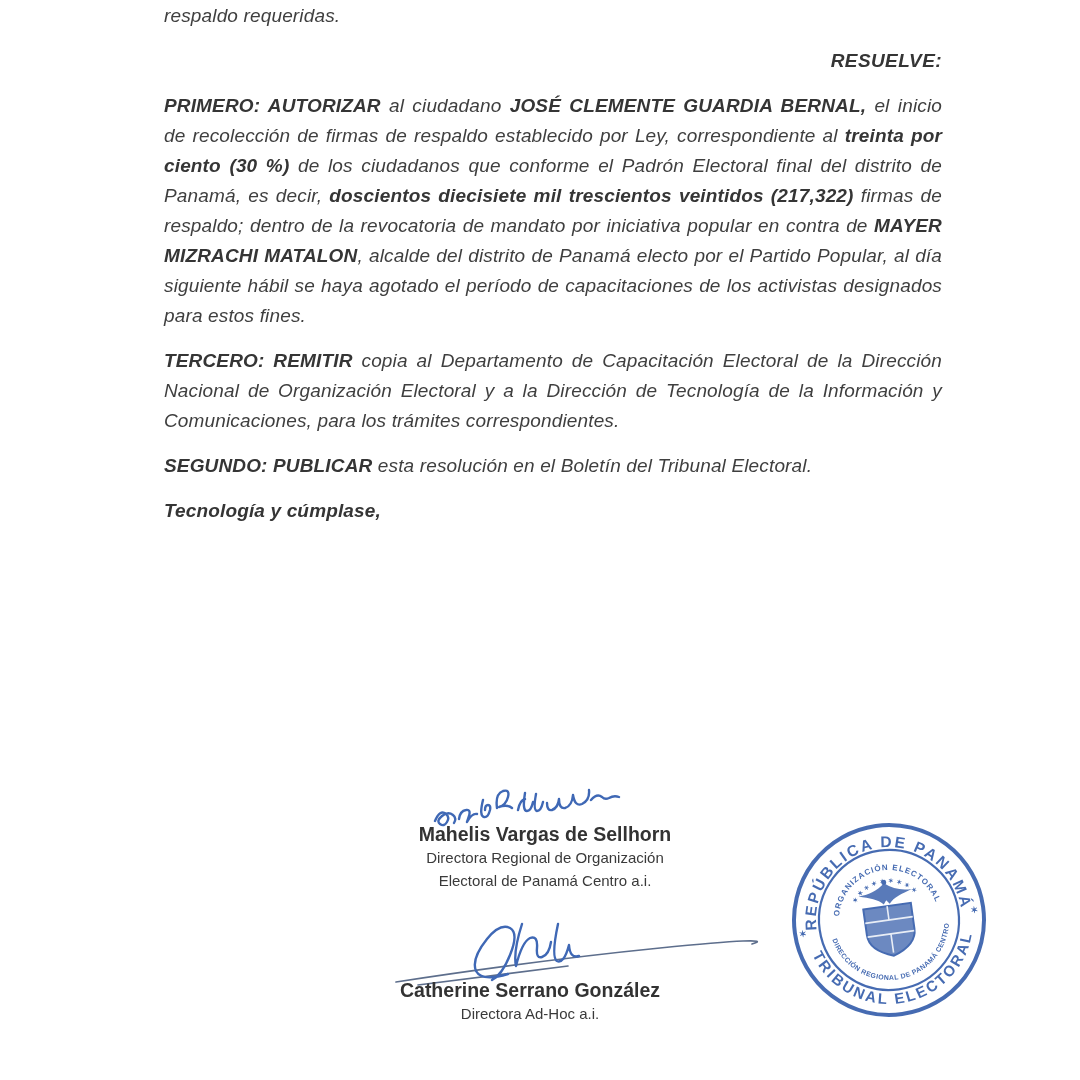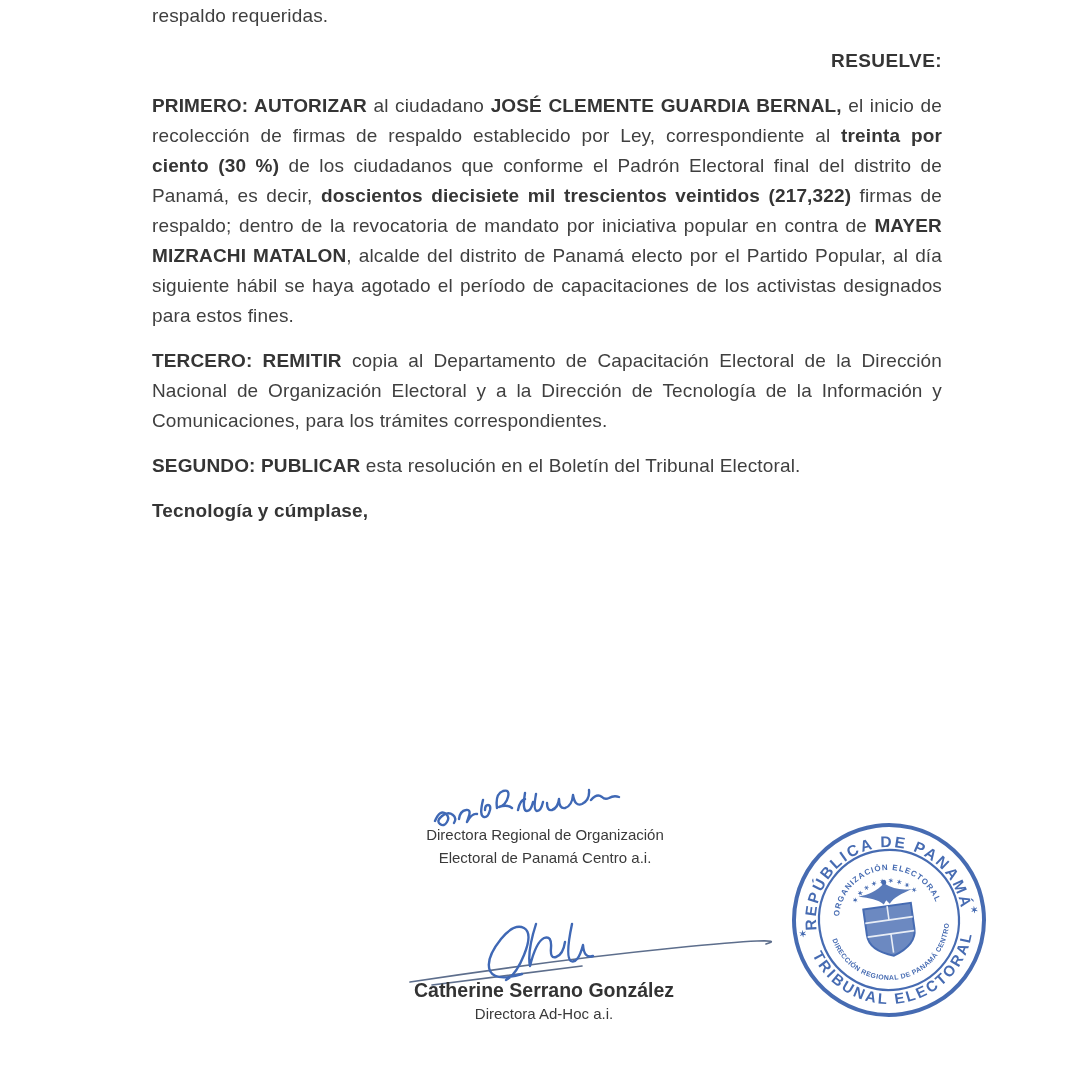--- a/index.html
+++ b/index.html
@@ -15,32 +15,32 @@
     width:1080px;height:1080px;position:relative;overflow:hidden;
     background:var(--paper);
     font-family:"Liberation Sans", sans-serif;
     color:var(--ink);
   }
   .doc{
     position:absolute;left:148px;top:1px;width:794px;
     font-size:19px;line-height:30px;letter-spacing:0.15px;
     text-align:justify;
   }
-  .doc p{margin:0 0 15px 4px;}
+  .doc p{margin:0 0 15px 16px;font-style:italic;}
   .doc b{font-weight:700;color:var(--ink-bold);}
   .center-head{text-align:right;font-weight:700;letter-spacing:0.4px;color:var(--ink-bold);}
   .bold-line{font-weight:700;color:var(--ink-bold);}
 
   .sig{position:absolute;text-align:center;color:#3a3a3a;}
   .sig .name{font-weight:700;font-size:19.5px;line-height:23px;color:#333;}
   .sig .role{font-size:15px;line-height:23px;}
   .sig svg{display:block;margin:0 auto;}
   .sig1{left:320px;top:788px;width:450px;}
   .sig1 svg{margin-bottom:-11px;}
-  .sig2{left:314px;top:898px;width:460px;}
+  .sig2{left:300px;top:898px;width:460px;}
   .sig2 svg{margin-bottom:-7px;}
   .sig-stroke{fill:none;stroke:var(--signature-blue);stroke-width:2.4;stroke-linecap:round;stroke-linejoin:round;}
   .sig-stroke-thin{fill:none;stroke:var(--signature-gray);stroke-width:1.7;stroke-linecap:round;}
 
   .seal{position:absolute;left:789px;top:820px;width:200px;height:200px;opacity:0.95;}
   .seal .ring{fill:none;stroke:var(--seal-blue);}
   .seal text{fill:var(--seal-blue);font-family:"Liberation Sans", sans-serif;font-weight:700;}
   .seal .t-outer-top{font-size:15.5px;letter-spacing:2.2px;}
   .seal .t-outer-bottom{font-size:15px;letter-spacing:2.4px;}
   .seal .t-inner-top{font-size:8px;letter-spacing:1px;}
@@ -79,20 +79,21 @@
   <p class="bold-line">
     <span>Tecnología y cúmplase,</span>
   </p>
 
 </div>
 
 <div class="sig sig1">
   <svg width="230" height="46" viewBox="0 0 230 46">
     <path class="sig-stroke" d="M5,33 q5,-12 11,-7 q4,3 1,8 q-3,5 -7,2 q-4,-3 2,-8 q6,-5 11,-1 q4,3 1,8 m5,-4 q1,-8 7,-9 q5,-1 3,6 l-2,6 q5,-9 10,-8 m6,-14 q-4,16 1,17 q4,1 6,-7 q1,-5 -2,-5 q-3,0 -3,5 m12,-2 q-2,-14 6,-17 q7,-2 5,6 q-2,8 -9,10 q8,-3 13,1 m6,2 q2,-10 7,-11 m0,-6 q-3,18 2,18 q4,0 6,-9 m3,-8 q-3,16 1,17 q4,0 6,-9 m4,1 q0,8 5,7 q6,-2 7,-11 q0,10 6,9 q7,-2 8,-13 q2,12 9,9 q8,-4 7,-14 m2,10 q6,-7 11,-3 q3,3 7,1 q5,-3 10,-1"></path>
   </svg>
+  <div class="name">Mahelis Vargas de Sellhorn</div>
   <div class="role">Directora Regional de Organización</div>
   <div class="role">Electoral de Panamá Centro a.i.</div>
 </div>
 
 <div class="sig sig2">
   <svg width="460" height="88" viewBox="0 0 460 88">
     <path class="sig-stroke-thin" d="M96,84 Q240,62 360,50 T452,46"></path>
     <path class="sig-stroke-thin" d="M118,87 L268,68"></path>
     <path class="sig-stroke" d="M208,76 q-26,8 -32,-3 q-5,-12 11,-32 q13,-16 23,-11 q9,5 0,27 q-8,20 -18,25 m30,-56 q-9,28 -6,42 q6,-24 14,-28 q8,-3 7,10 q-1,11 5,9 q7,-2 9,-15 m7,-18 q-7,33 -1,37 q7,3 12,-16 q1,14 10,11"></path>
   </svg>

